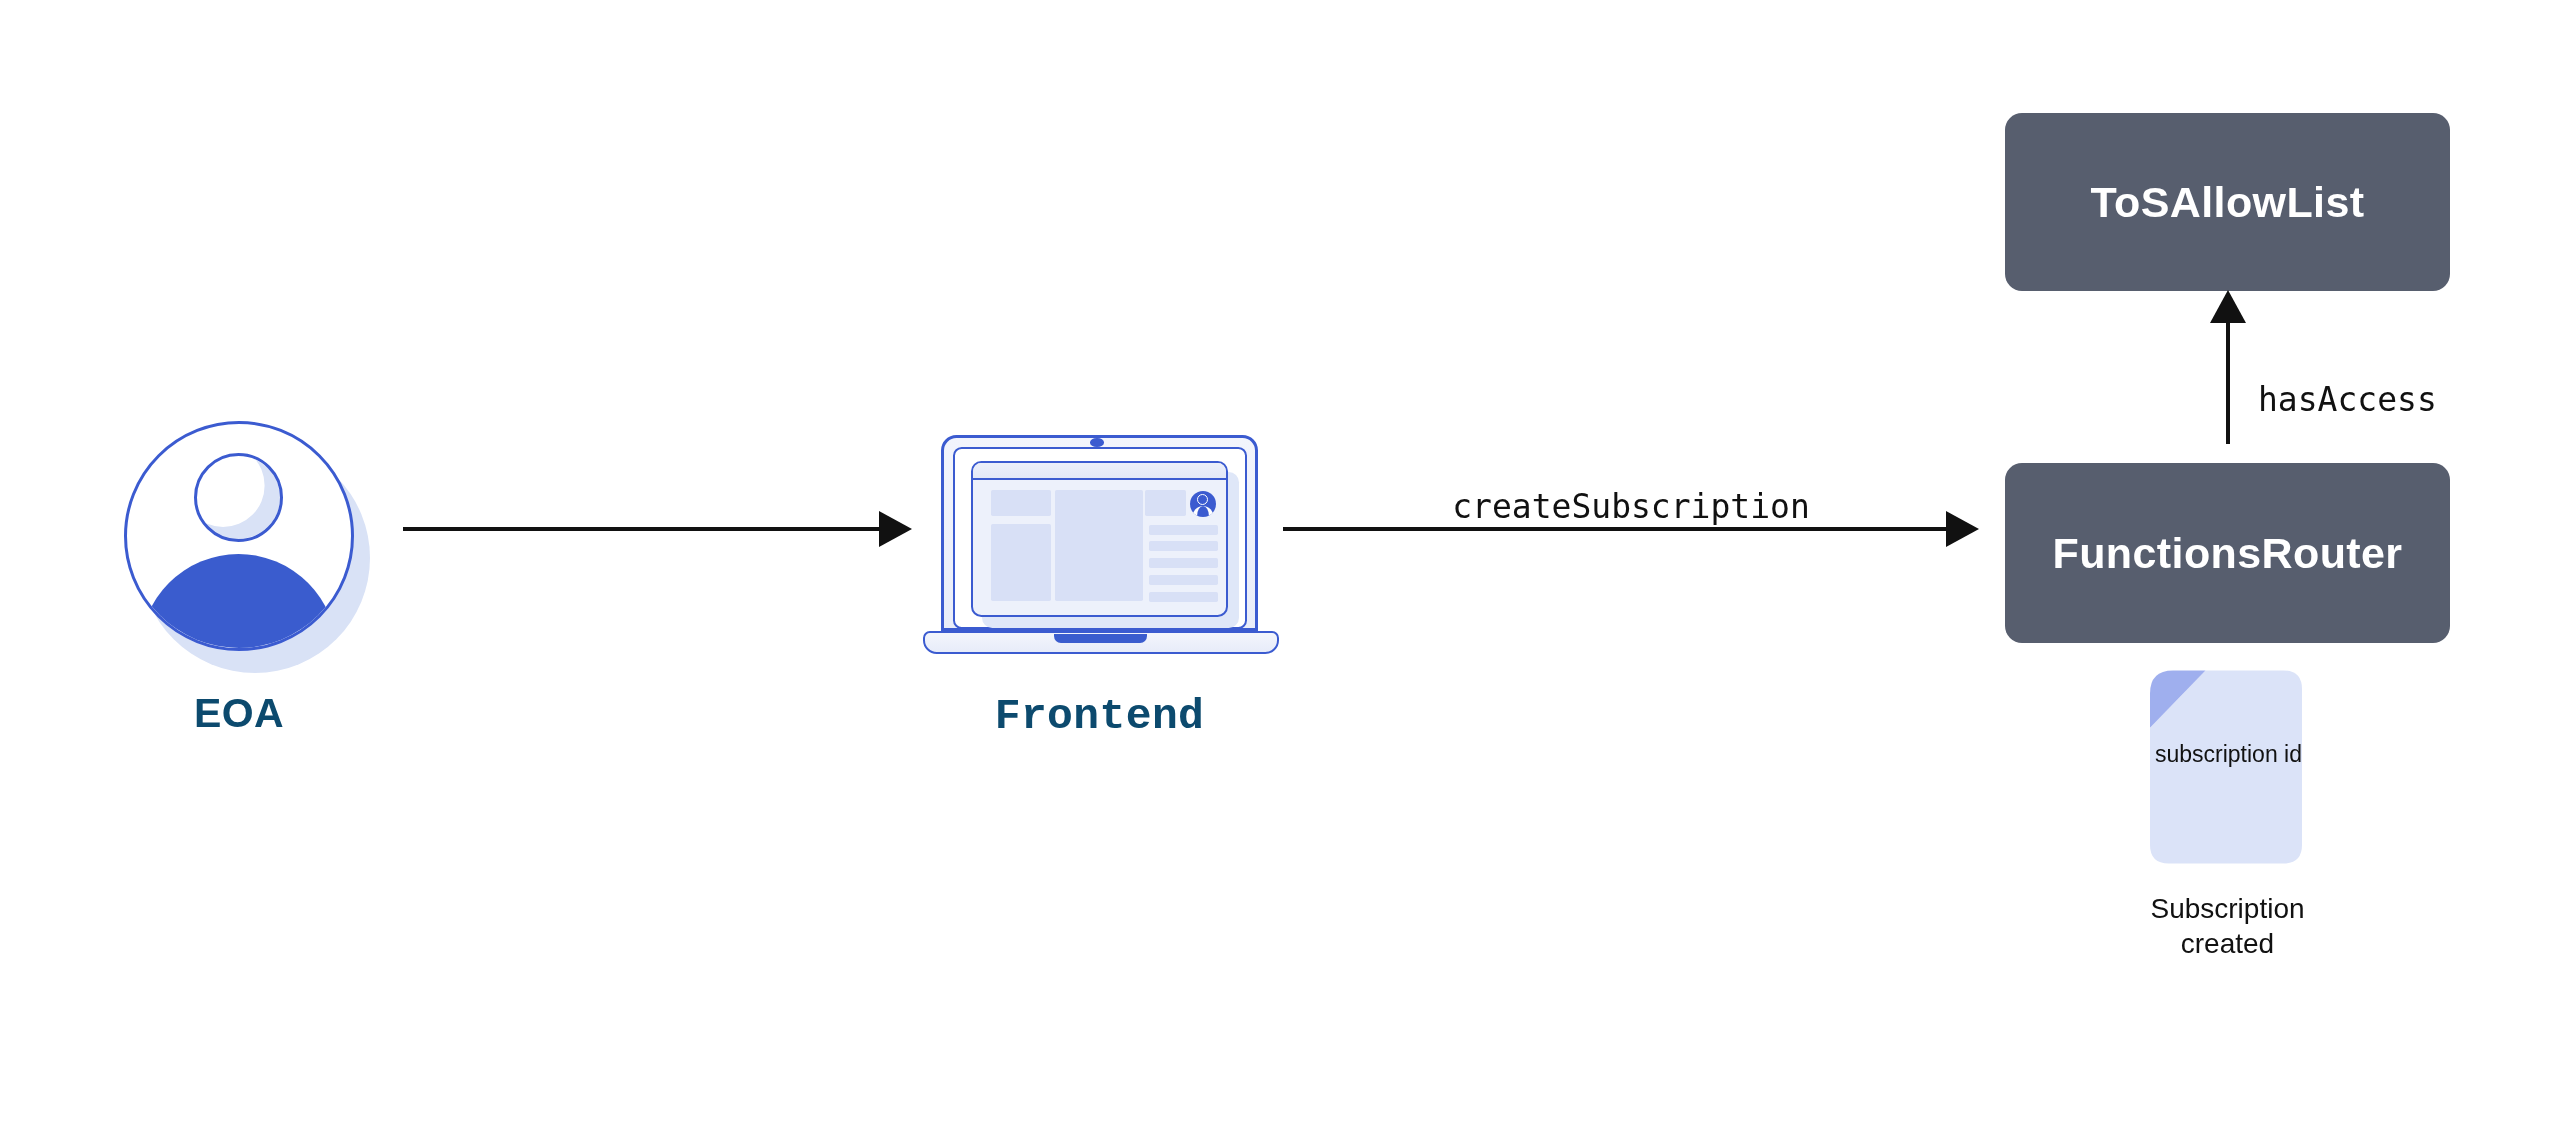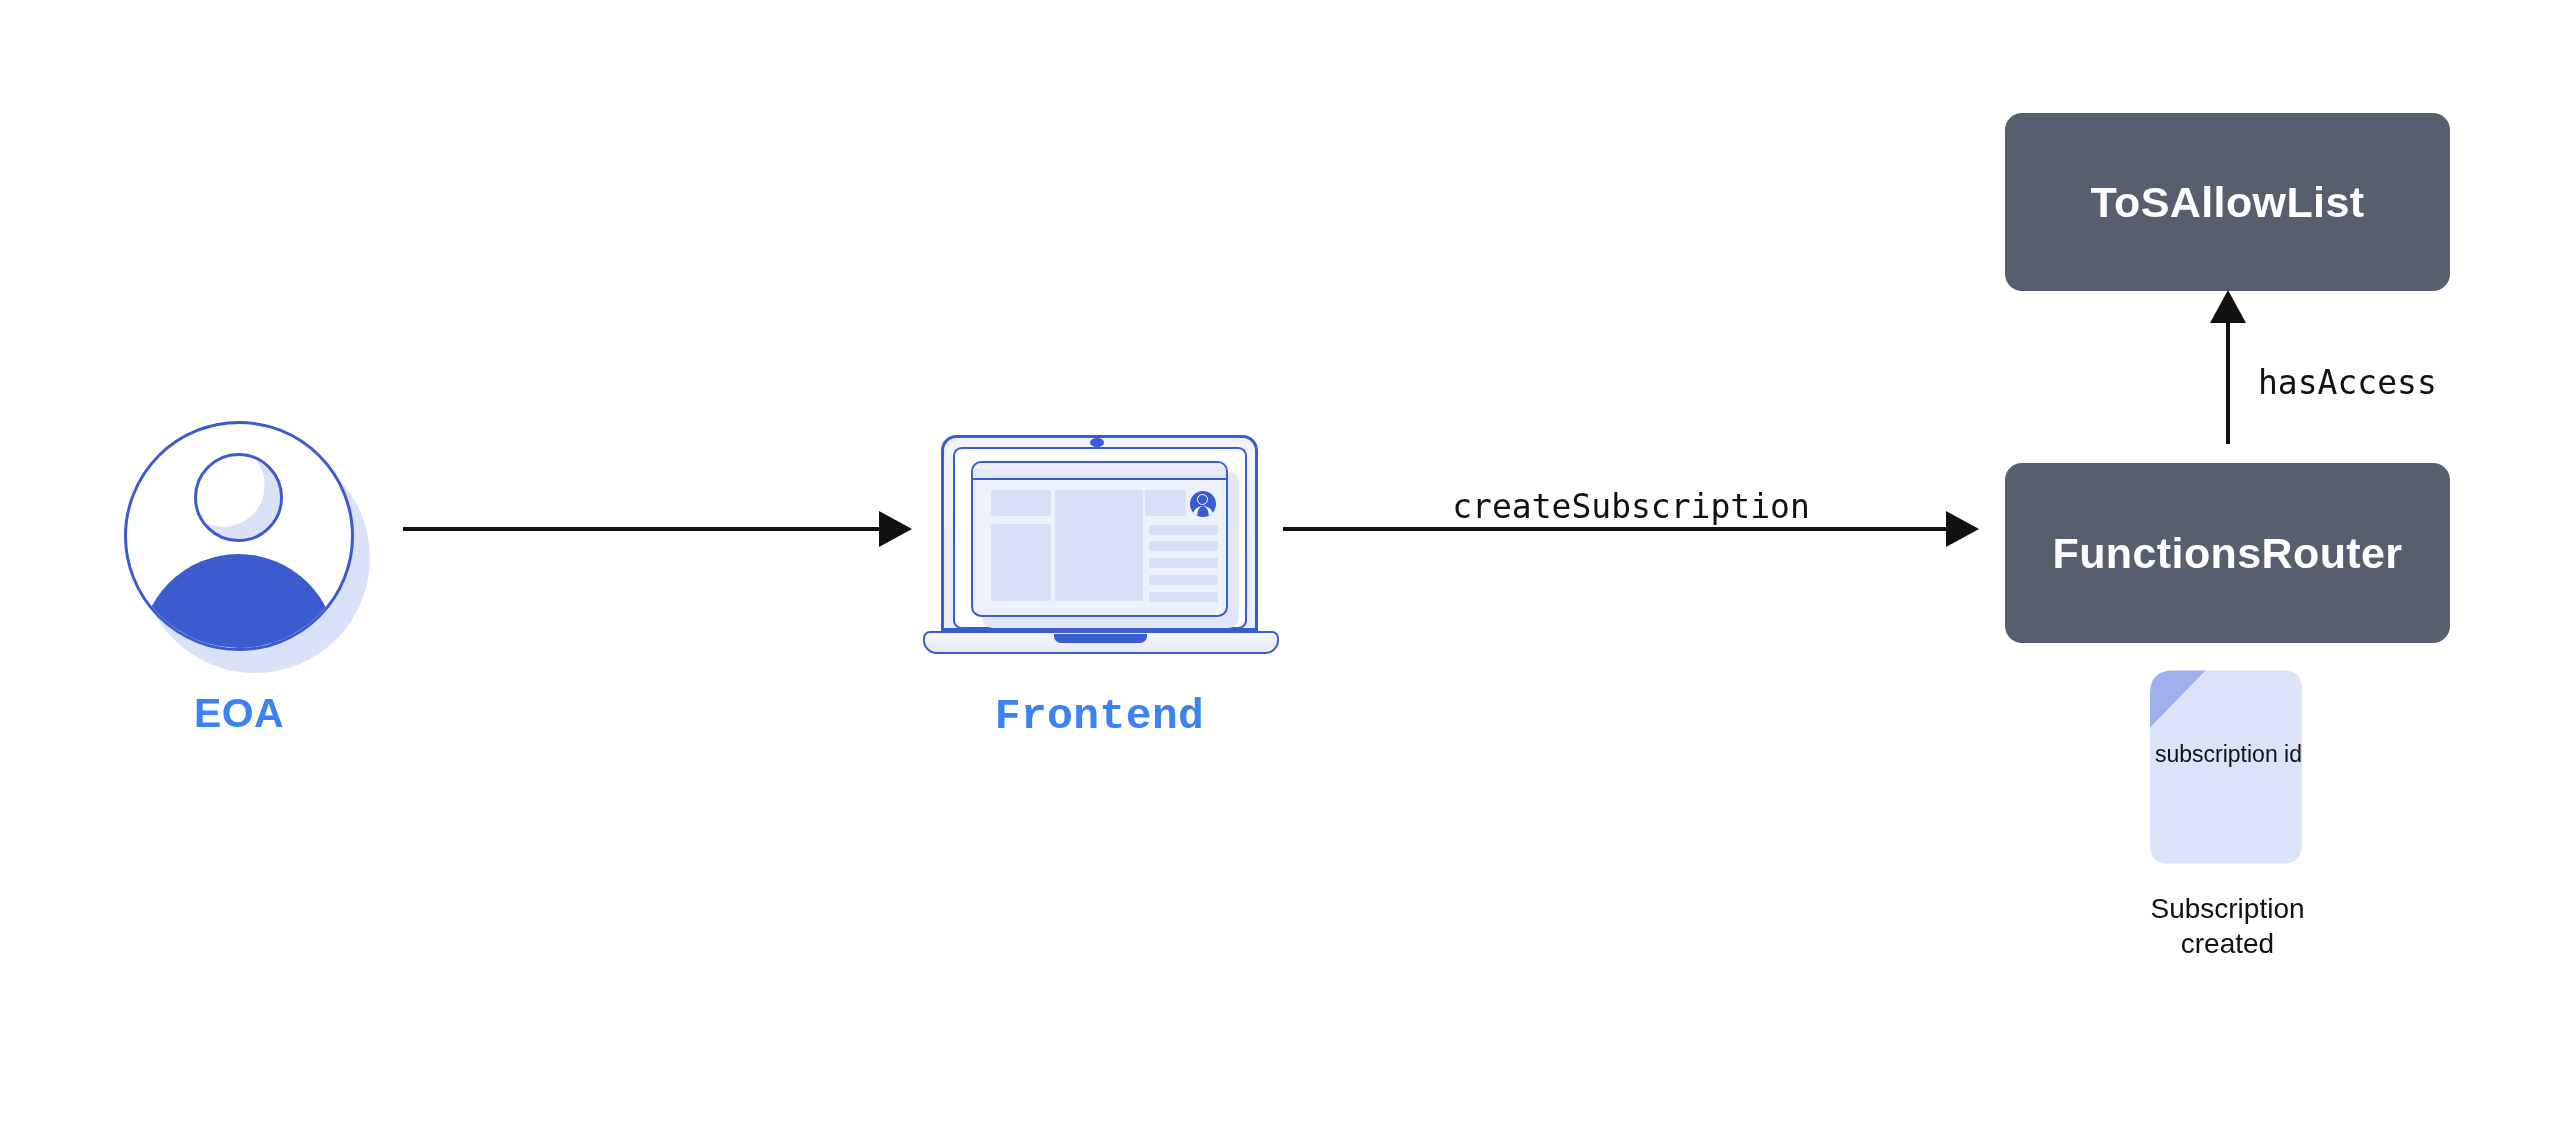--- a/index.html
+++ b/index.html
@@ -3,21 +3,21 @@
 <meta charset="utf-8">
 <style>
   html,body{margin:0;padding:0;background:#ffffff;}
   .canvas{
     position:relative;width:2576px;height:1131px;background:#ffffff;
     font-family:"Liberation Sans", sans-serif;overflow:hidden;
   }
   
   .node-label{
     position:absolute;text-align:center;font-weight:bold;
-    font-size:43px;color:#3b82f6;letter-spacing:0.4px;
+    font-size:43px;color:#0c4a6e;letter-spacing:0.4px;
   }
   
   .avatar-shadow{position:absolute;left:140px;top:443px;width:230px;height:230px;
     background:#d9e2f6;border-radius:50%;}
   .avatar-circle{position:absolute;left:124px;top:421px;width:230px;height:230px;
     box-sizing:border-box;border:3.4px solid #3b5bd0;background:#ffffff;
     border-radius:50%;overflow:hidden;}
   .avatar-head{position:absolute;left:67px;top:29px;width:89px;height:89px;
     box-sizing:border-box;border:3.4px solid #3b5bd0;background:#ffffff;border-radius:50%;
     box-shadow:inset -15.4px -12px 0 0 #d9e2f6;}
@@ -119,21 +119,21 @@
   <div class="edge-label" style="left:1331px;top:487px;width:600px;text-align:center;">createSubscription</div>
   <div class="arrow-line-h" style="left:1283px;top:527px;width:665px;"></div>
   <div class="arrow-head-right" style="left:1946px;top:511px;"></div>
 
   <div class="contract-box" style="top:113px;height:178px;">
     <span class="box-label">ToSAllowList</span>
   </div>
 
   <div class="arrow-head-up" style="left:2210px;top:290px;"></div>
   <div class="arrow-line-v" style="left:2226px;top:321px;height:123px;"></div>
-  <div class="edge-label" style="left:2258px;top:363px;">hasAccess</div>
+  <div class="edge-label" style="left:2258px;top:380px;">hasAccess</div>
 
   <div class="contract-box" style="top:443px;height:180px;margin-top:20px;">
     <span class="box-label">FunctionsRouter</span>
   </div>
 
   <svg class="doc-svg" width="152" height="194" viewBox="0 0 178 226">
     <path d="M65 0 H156 Q178 0 178 22 V204 Q178 226 156 226 H22 Q0 226 0 204 V67 Z" fill="#dbe3f8"></path>
     <path d="M65 0 L0 67 V27 Q0 0 27 0 Z" fill="#9fafee"></path>
   </svg>
   <div class="doc-text">subscription id</div>

